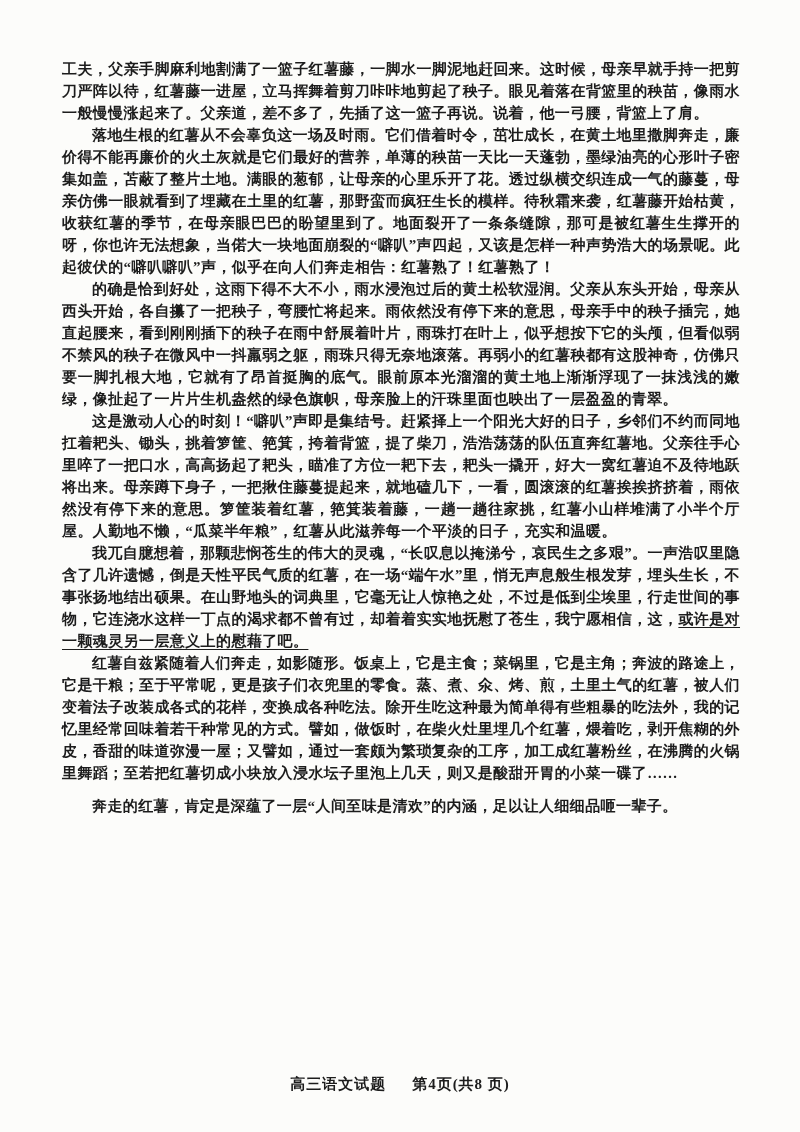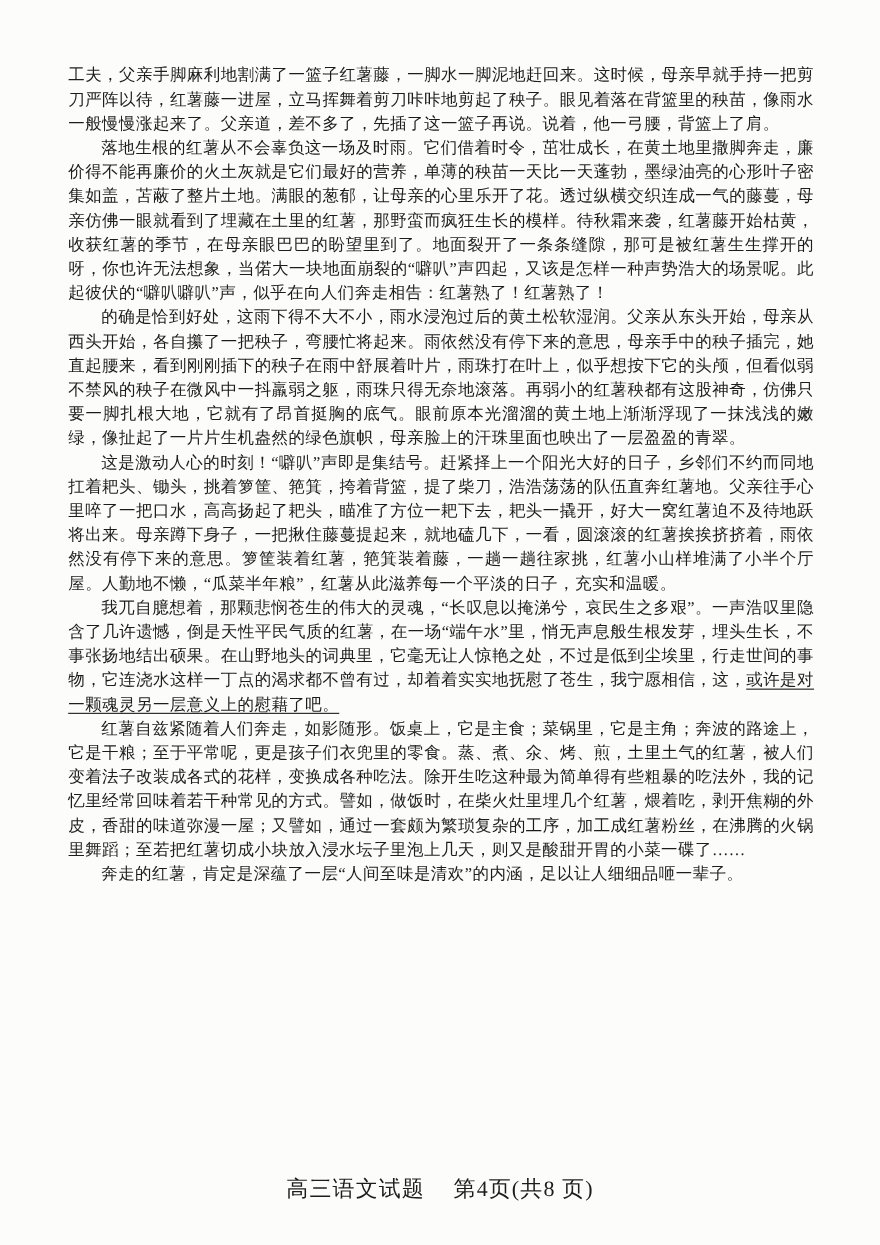--- a/index.html
+++ b/index.html
@@ -9,52 +9,53 @@
     width: 800px;
     height: 1132px;
     margin: 0 auto;
     background: #fcfcfa;
     position: relative;
     box-sizing: border-box;
     padding: 58px 60px 0 62px;
     font-family: "Liberation Serif", "DejaVu Serif", serif;
     color: #1c1c1c;
     overflow: hidden;
+    font-weight: bold;
   }
 
   .body-text {
     font-size: 15px;
     line-height: 22px;
     text-align: justify;
     letter-spacing: 0.4px;
   }
 
   p.para { margin: 0; }
   p.para.indent { text-indent: 2em; }
-  p.para:last-child { }
+  p.para:last-child { margin-top: 11px; }
 
   .underline {
     text-decoration: underline;
     text-underline-offset: 3px;
   }
 
   .attribution {
     text-align: right;
     font-size: 15px;
     margin-top: 14px;
     padding-right: 4px;
   }
 
   .footer {
     position: absolute;
     bottom: 38px;
     left: 0;
     width: 100%;
     text-align: center;
-    font-size: 20px;
+    font-size: 15px;
     letter-spacing: 1px;
     color: #1c1c1c;
   }
   .footer .footer-title { margin-right: 26px; }
 </style>
 </head>
 <body>
 
 <div class="page">
 

